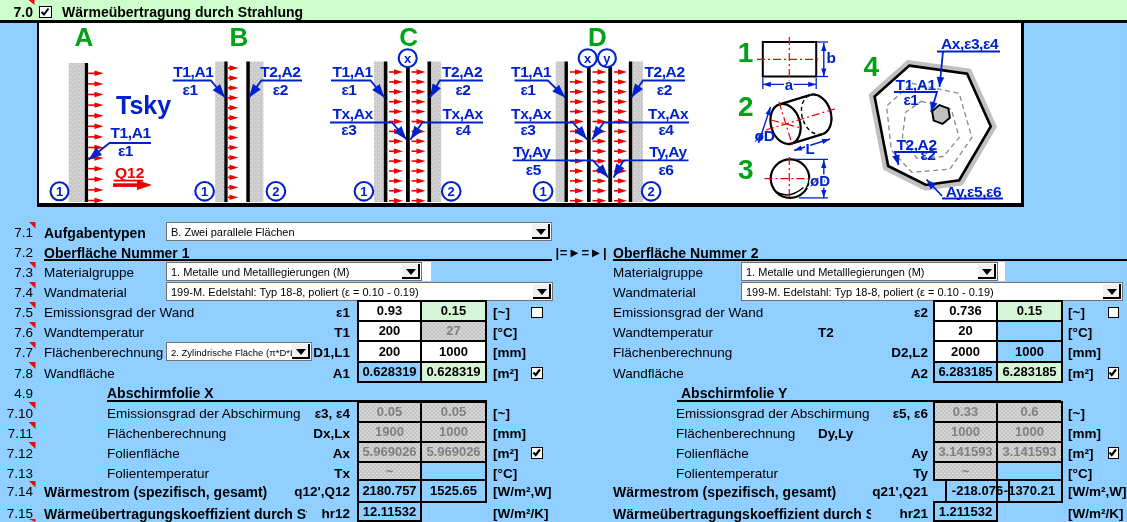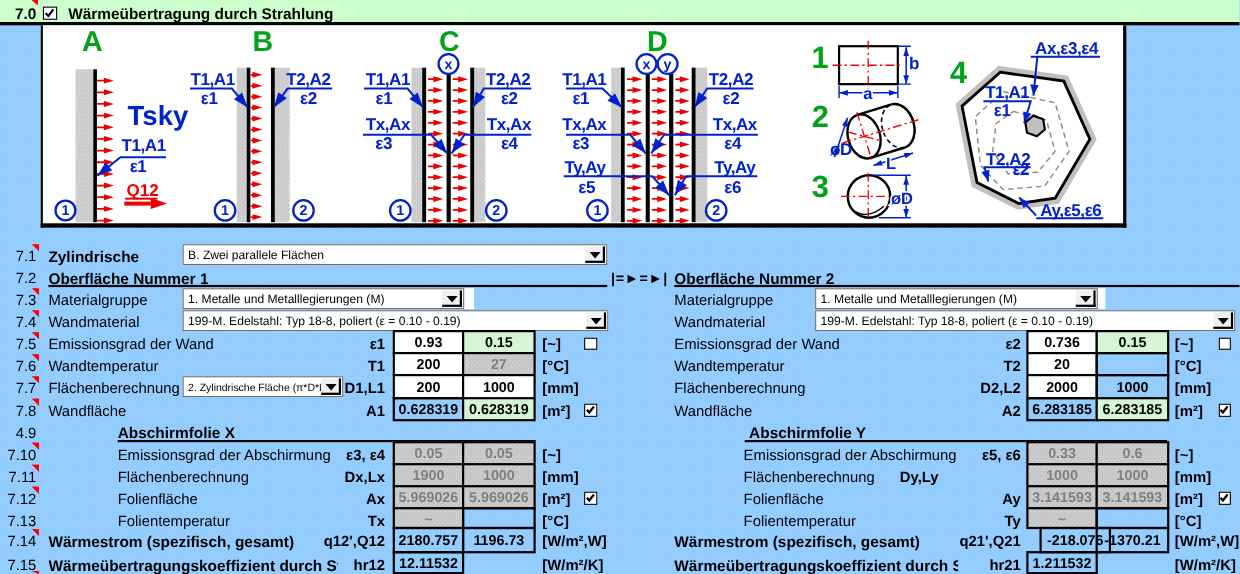--- a/index.html
+++ b/index.html
@@ -409,21 +409,21 @@
     <polyline points="900.0,129.0 858.0,129.0 861.5,142.0" fill="none" stroke="#0022CC" stroke-width="1.8"></polyline>
     <polygon points="861.5,142.0 855.2,133.3 862.6,131.4" fill="#0022CC"></polygon>
     <text x="891.0" y="136.5" text-anchor="middle" font-family="Liberation Sans" font-size="15.5" font-weight="bold" fill="#0022CC" letter-spacing="-0.4">ε2</text>
     <text x="936.5" y="173.5" text-anchor="middle" font-family="Liberation Sans" font-size="15.5" font-weight="bold" fill="#0022CC" letter-spacing="-0.4">Ay,ε5,ε6</text>
     <line x1="905" y1="175.5" x2="966" y2="175.5" stroke="#0022CC" stroke-width="1.8"></line>
     <polyline points="905.0,173.0 889.5,156.5" fill="none" stroke="#0022CC" stroke-width="1.8"></polyline>
     <polygon points="889.5,156.5 899.1,161.2 893.6,166.4" fill="#0022CC"></polygon>
   </svg>
 <div class="t num" style="left:0px;top:223px;">7.1</div>
 <div class="tri" style="left:28.5px;top:221.5px;width:7px;height:7px;"></div>
-<div class="t b" style="left:44px;top:222.5px;font-size:14px;">Zylindrische</div>
+<div class="t b" style="left:44px;top:222.5px;font-size:14px;">Aufgabentypen</div>
 <div class="dd" style="left:166px;top:221.5px;width:386px;">
     <span style="font-size:11px">B. Zwei parallele Flächen</span>
     <div class="ddb"></div>
   </div>
 <div class="t num" style="left:0px;top:243px;">7.2</div>
 <div class="t b" style="left:44px;top:242.5px;font-size:14px;">Oberfläche Nummer 1</div>
 <div class="ul" style="left:44px;top:258.5px;width:508px;"></div>
 <div class="t b" style="left:555.5px;top:242.5px;font-size:13px;letter-spacing:0.6px;">|=►=►|</div>
 <div class="t b" style="left:613px;top:242.5px;font-size:14px;">Oberfläche Nummer 2</div>
 <div class="ul" style="left:613px;top:258.5px;width:514px;"></div>
@@ -468,21 +468,21 @@
 <div class="t b" style="left:1068px;top:303px;">[~]</div>
 <div class="cb" style="left:1107.5px;top:306.5px;"></div>
 <div class="t num" style="left:0px;top:323px;text-align:right;">7.6</div>
 <div class="tri" style="left:28.5px;top:321.5px;width:7px;height:7px;"></div>
 <div class="t " style="left:44px;top:323px;">Wandtemperatur</div>
 <div class="t sym" style="left:240px;top:323px;width:110px;text-align:right;">T1</div>
 <div class="cell cw" style="left:357px;top:320px;width:65px;height:22px;line-height:18.8px;">200</div>
 <div class="cell cgr" style="left:420px;top:320px;width:67px;height:31px;line-height:18.8px;">27</div>
 <div class="t b" style="left:493px;top:323px;">[°C]</div>
 <div class="t " style="left:613px;top:323px;">Wandtemperatur</div>
-<div class="t sym" style="left:818px;top:323px;width:110px;text-align:right;">T2</div>
+<div class="t sym" style="left:818px;top:323px;width:110px;text-align:left;">T2</div>
 <div class="cell cw" style="left:933px;top:320px;width:65px;height:22px;line-height:18.8px;">20</div>
 <div class="cell ct" style="left:996px;top:320px;width:67px;height:22px;line-height:18.8px;"></div>
 <div class="t b" style="left:1068px;top:323px;">[°C]</div>
 <div class="t num" style="left:0px;top:343px;">7.7</div>
 <div class="tri" style="left:28.5px;top:341.5px;width:7px;height:7px;"></div>
 <div class="t " style="left:44px;top:343px;">Flächenberechnung</div>
 <div class="dd" style="left:166px;top:341.5px;width:146px;">
     <span style="font-size:9.5px">2. Zylindrische Fläche (π*D*L</span>
     <div class="ddb"></div>
   </div>
@@ -577,21 +577,21 @@
 <div class="t " style="left:676px;top:463.5px;">Folientemperatur</div>
 <div class="t sym" style="left:818px;top:463.5px;width:110px;text-align:right;">Ty</div>
 <div class="cell cgr" style="left:933px;top:460.5px;width:65px;height:20.5px;line-height:17.3px;">~</div>
 <div class="cell ct" style="left:996px;top:460.5px;width:67px;height:20.5px;line-height:17.3px;"></div>
 <div class="t b" style="left:1068px;top:463.5px;">[°C]</div>
 <div class="t num" style="left:0px;top:482px;">7.14</div>
 <div class="tri" style="left:28.5px;top:480.5px;width:7px;height:7px;"></div>
 <div class="t b" style="left:44px;top:482px;font-size:14px;">Wärmestrom (spezifisch, gesamt)</div>
 <div class="t sym" style="left:240px;top:482px;width:110px;text-align:right;">q12',Q12</div>
 <div class="cell ct" style="left:357px;top:479px;width:65px;height:24px;line-height:20.8px;">2180.757</div>
-<div class="cell ct" style="left:420px;top:479px;width:67px;height:24px;line-height:20.8px;">1196.73</div>
+<div class="cell ct" style="left:420px;top:479px;width:67px;height:24px;line-height:20.8px;">1525.65</div>
 <div class="t b" style="left:493px;top:482px;">[W/m²,W]</div>
 <div class="t b" style="left:613px;top:482px;font-size:14px;">Wärmestrom (spezifisch, gesamt)</div>
 <div class="t sym" style="left:818px;top:482px;width:110px;text-align:right;">q21',Q21</div>
 <div class="cell ct" style="left:933px;top:479px;width:65px;height:24px;line-height:20.8px;margin-left:12px;">-218.076</div>
 <div class="cell ct" style="left:996px;top:479px;width:67px;height:24px;line-height:20.8px;">-1370.21</div>
 <div class="t b" style="left:1068px;top:482px;">[W/m²,W]</div>
 <div class="t num" style="left:0px;top:504px;">7.15</div>
 <div class="t b" style="left:44px;top:504px;font-size:14px;width:263px;overflow:hidden;">Wärmeübertragungskoeffizient durch Strahlung</div>
 <div class="t sym" style="left:240px;top:504px;width:110px;text-align:right;">hr12</div>
 <div class="cell ct" style="left:357px;top:501px;width:65px;height:21px;line-height:17.8px;">12.11532</div>

